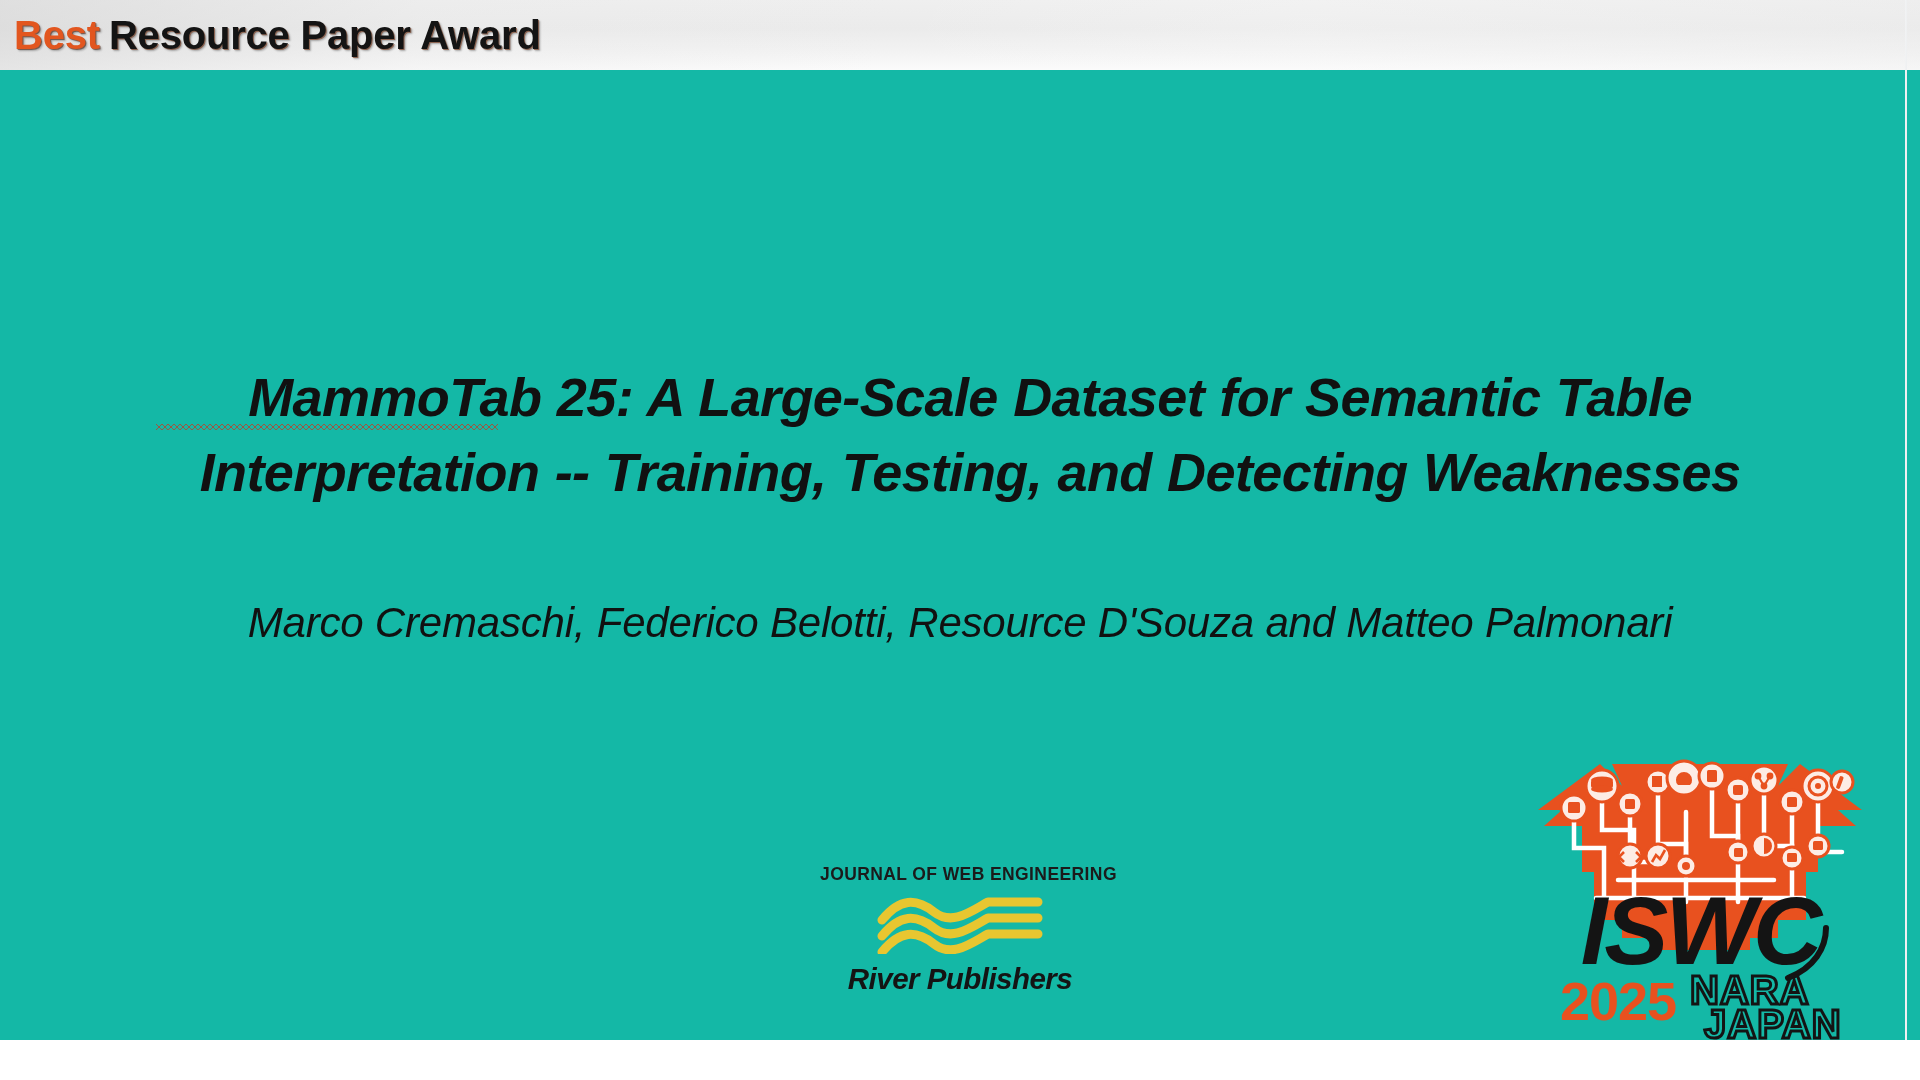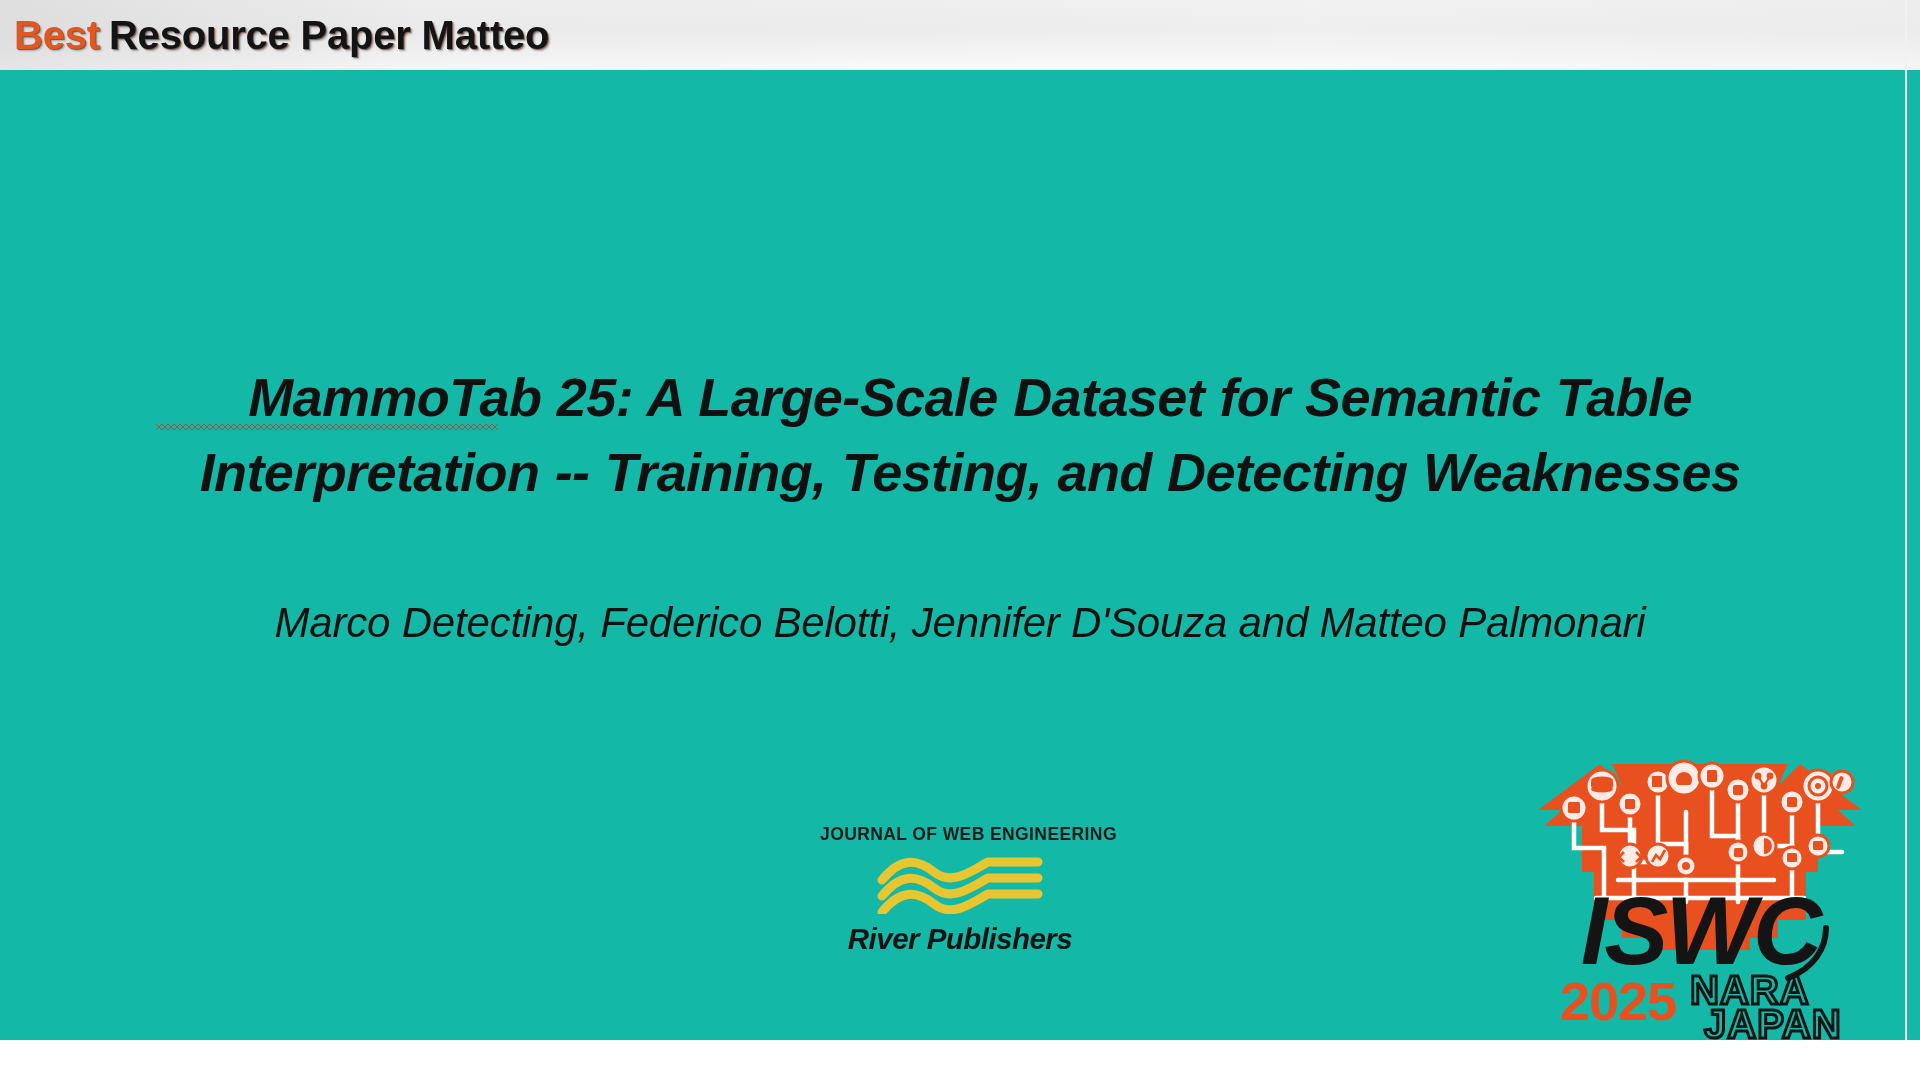--- a/index.html
+++ b/index.html
@@ -138,21 +138,21 @@
     font-size: 42px;
     line-height: 1.2;
     color: #111111;
     letter-spacing: -0.2px;
   }
 
   
   #river-logo {
     position: absolute;
     left: 820px;
-    top: 824px;
+    top: 864px;
     width: 280px;
     text-align: right;
   }
   #river-journal-line {
     font-family: "Liberation Sans", sans-serif;
     font-weight: bold;
     font-size: 17.5px;
     letter-spacing: 0.4px;
     color: #1b1b1b;
     white-space: nowrap;
@@ -176,29 +176,29 @@
   }
 </style>
 </head>
 <body>
 
 <div id="slide">
 
   <div id="award-banner">
     <div id="award-banner-sheen"></div>
     <span class="award-text" id="award-best">Best</span>
-    <span class="award-text" id="award-rest">Resource Paper Matteo</span>
+    <span class="award-text" id="award-rest">Resource Paper Award</span>
   </div>
 
   <div id="title-block">
     <h1 id="paper-title">MammoTab 25: A Large-Scale Dataset for Semantic Table Interpretation -- Training, Testing, and Detecting Weaknesses</h1>
     <div id="spellcheck-squiggle"></div>
   </div>
 
-  <div id="authors">Marco Detecting, Federico Belotti, Jennifer D'Souza and Matteo Palmonari</div>
+  <div id="authors">Marco Cremaschi, Federico Belotti, Resource D'Souza and Matteo Palmonari</div>
 
   <div id="river-logo">
     <div id="river-journal-line">JOURNAL OF WEB ENGINEERING</div>
 
     <svg id="river-waves" viewBox="0 0 280 62" width="280" height="62" aria-hidden="true">
       <g fill="none" stroke="#e8c630" stroke-width="9" stroke-linecap="round" stroke-linejoin="round">
         <path d="M62 28 C80 6, 96 6, 114 20 C132 34, 150 20, 168 10 L218 10"></path>
         <path d="M62 44 C80 22, 96 22, 114 36 C132 50, 150 36, 168 26 L218 26"></path>
         <path d="M62 60 C80 38, 96 38, 114 52 C132 66, 150 52, 168 42 L218 42"></path>
       </g>

